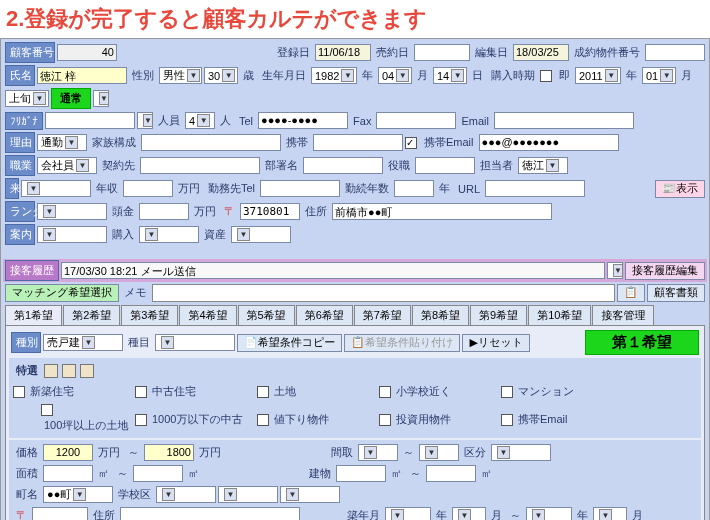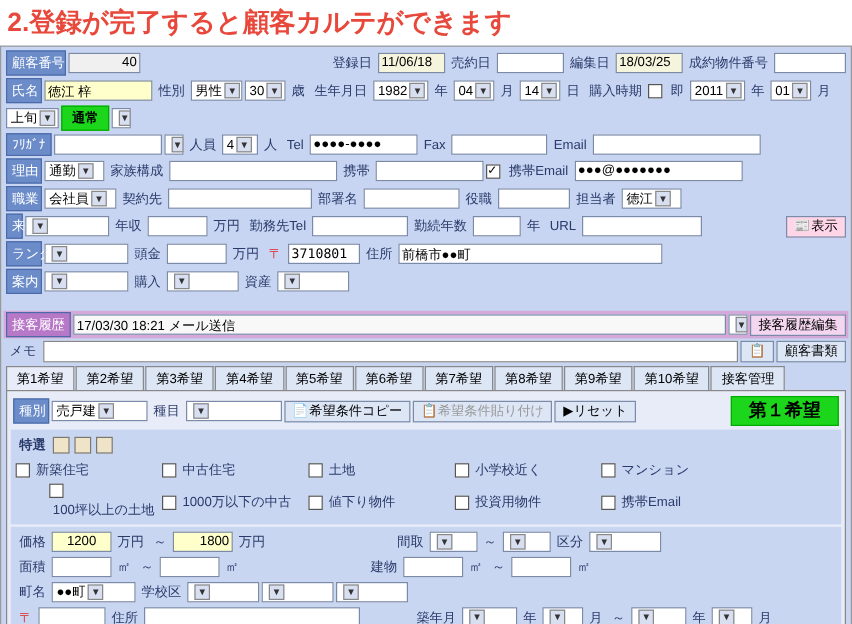--- a/index.html
+++ b/index.html
@@ -209,20 +209,21 @@
 <div class="row" style="background:#d4a8d8;margin-top:13px">
  <span class="lbl" style="background:#b878c8;width:54px">接客履歴</span>
  <span class="inp" style="flex:1;background:#f8f8f8">17/03/30 18:21 メール送信</span>
  <span class="sel" style="width:16px">
         <span class="dd">▼</span>
       </span>
  <span class="btn" style="background:#f4d6f0">接客履歴編集</span>
 </div>
 
 <div class="row">
+ <span class="btn" style="background:#b8f0b8">マッチング希望選択</span>
  <span class="lbl2">メモ</span>
  <span class="memo"></span>
  <span class="btn">📋</span>
  <span class="btn">顧客書類</span>
 </div>
 
 <div class="tabbar" id="tabbar">
       <span class="tab act">第1希望</span>
       <span class="tab">第2希望</span>
       <span class="tab">第3希望</span>
@@ -246,21 +247,21 @@
         </span>
  <span class="lbl2">種目</span>
  <span class="sel" style="width:80px">
           <span></span>
           <span class="dd">▼</span>
         </span>
  <span class="btn">📄 <span>希望条件コピー</span></span>
  <span class="btn" style="color:#999">📋 <span>希望条件貼り付け</span></span>
  <span class="btn">▶ <span>リセット</span></span>
  <span style="flex:1"></span>
- <span class="green" style="font-size:15px;padding:2px 14px">第１希望</span>
+ <span class="green" style="font-size:15px;padding:2px 26px">第１希望</span>
 </div>
 
 <div class="section">
 <div class="row">
  <span class="lbl2" style="font-weight:bold">特選</span>
  <span class="icon"></span>
  <span class="icon"></span>
  <span class="icon"></span>
 </div>
 <div class="row" id="cbs1">

